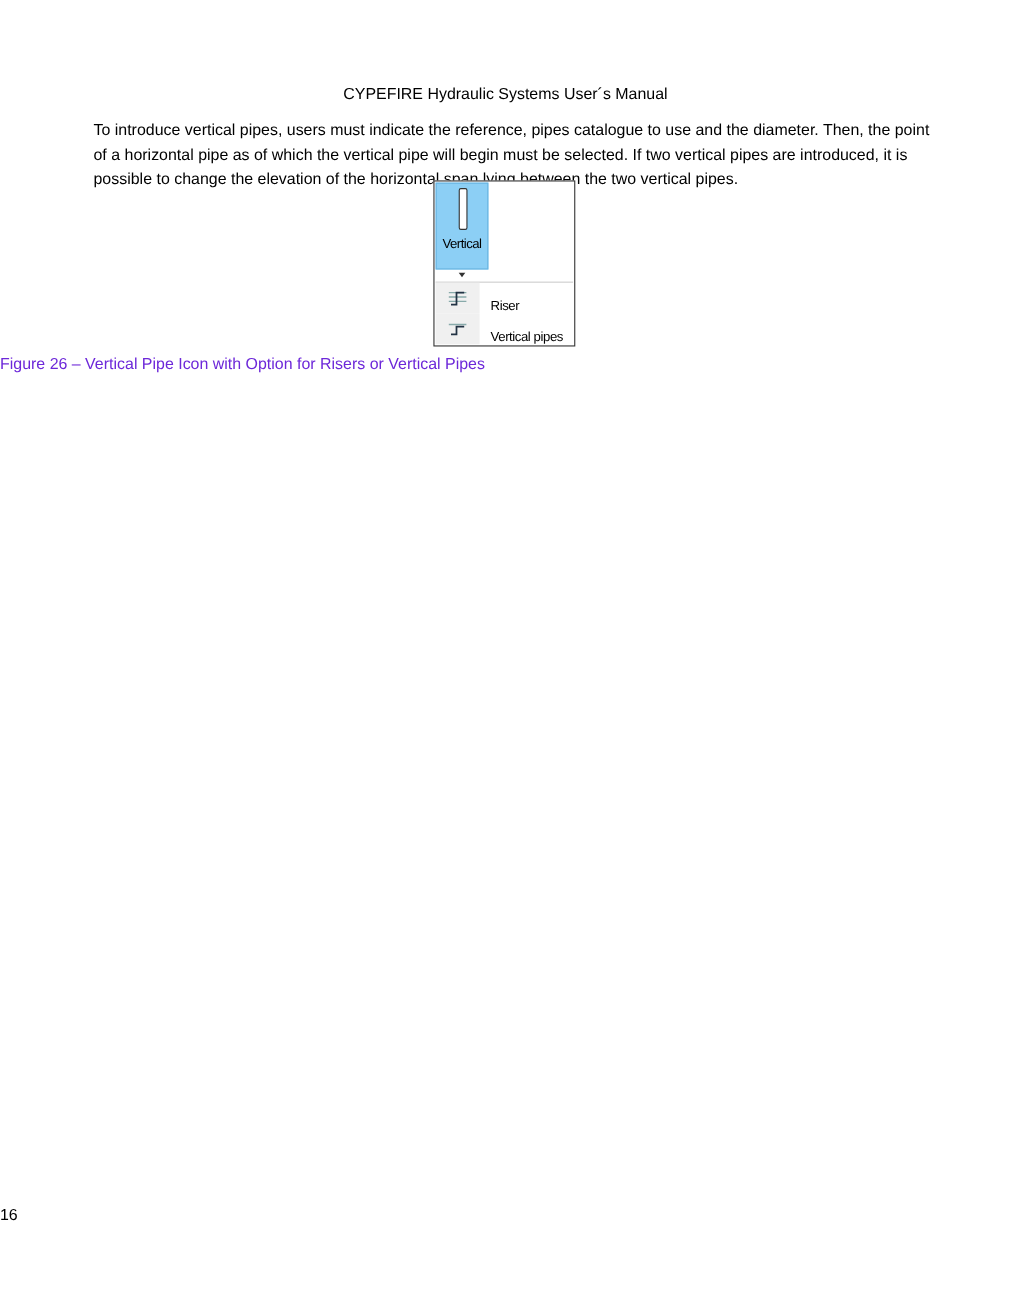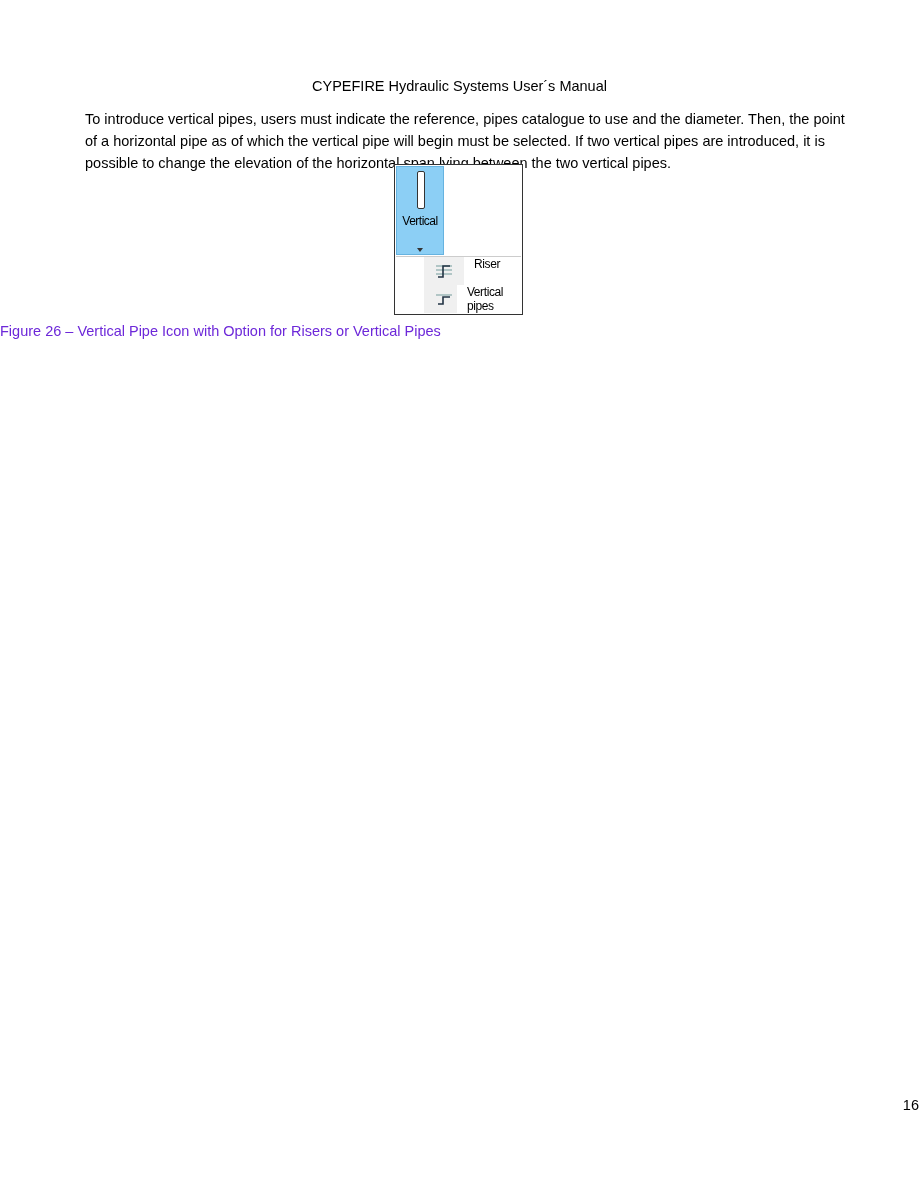--- a/index.html
+++ b/index.html
@@ -1,31 +1,31 @@
 <!DOCTYPE html>
 <html><head>
   <meta charset="utf-8">
   <style>
     html, body { margin: 0; padding: 0; background: #ffffff; }
     body { width: 919px; height: 1190px; position: relative; font-family: "Liberation Sans", sans-serif; color: #000; }
     .header { position: absolute; top: 54px; left: 0; width: 919px; text-align: center; font-size: 14.5px; margin-top: 24px; }
     .para { position: absolute; top: 108px; left: 85px; width: 760px; font-size: 14.5px; line-height: 22px; }
     .figure { position: absolute; left: 394px; top: 164px; width: 129px; height: 151px; border: 1.5px solid #333; background: #fff; box-sizing: border-box; }
-    .vbtn { position: absolute; left: 1px; top: 1px; width: 48px; height: 89px; background: #8ccff5; border: 1px solid #66b3e0; box-sizing: border-box; }
+    .vbtn { position: absolute; left: 1px; top: 1px; width: 48px; height: 79px; background: #8ccff5; border: 1px solid #66b3e0; box-sizing: border-box; }
     .vbtn .pipe { position: absolute; left: 20px; top: 4px; width: 6px; height: 36px; border: 1.5px solid #333; background: #fff; border-radius: 2px; }
     .vbtn .lbl { position: absolute; top: 47px; left: 0; width: 100%; text-align: center; font-size: 12px; letter-spacing: -0.5px; }
     .vbtn .arrow { position: absolute; left: 20px; top: 81px; width: 0; height: 0; border-left: 3px solid transparent; border-right: 3px solid transparent; border-top: 4px solid #333; }
     .sep { position: absolute; left: 1px; right: 1px; top: 91px; border-top: 1px solid #ccc; }
     .menu { position: absolute; left: 1px; top: 92px; right: 1px; }
-    .mitem { position: relative; height: 28px; display: flex; align-items: flex-start; padding-left: 28px; }
+    .mitem { position: relative; height: 28px; display: flex; align-items: flex-end; }
     .mitem .ic { width: 40px; height: 28px; background: #f0f0f0; position: relative; }
     .mitem .ic svg { position: absolute; left: 11px; top: 6px; }
     .mitem .t { margin-left: 10px; font-size: 12px; letter-spacing: -0.4px; }
     .caption { position: absolute; top: 323px; left: 0; width: 919px; text-align: left; color: #6d28d9; font-size: 14.5px; }
-    .pageno { position: absolute; top: 1097px; left: 0; width: 919px; text-align: right; font-size: 14.5px; }
+    .pageno { position: absolute; top: 1097px; left: 0; width: 919px; text-align: left; font-size: 14.5px; }
   </style>
 </head>
 <body>
 
 <div class="header">CYPEFIRE Hydraulic Systems User´s Manual</div>
 
 <div class="para">To introduce vertical pipes, users must indicate the reference, pipes catalogue to use and the diameter. Then, the point of a horizontal pipe as of which the vertical pipe will begin must be selected. If two vertical pipes are introduced, it is possible to change the elevation of the horizontal span lying between the two vertical pipes.</div>
 
 <div class="figure">
   <div class="vbtn">

